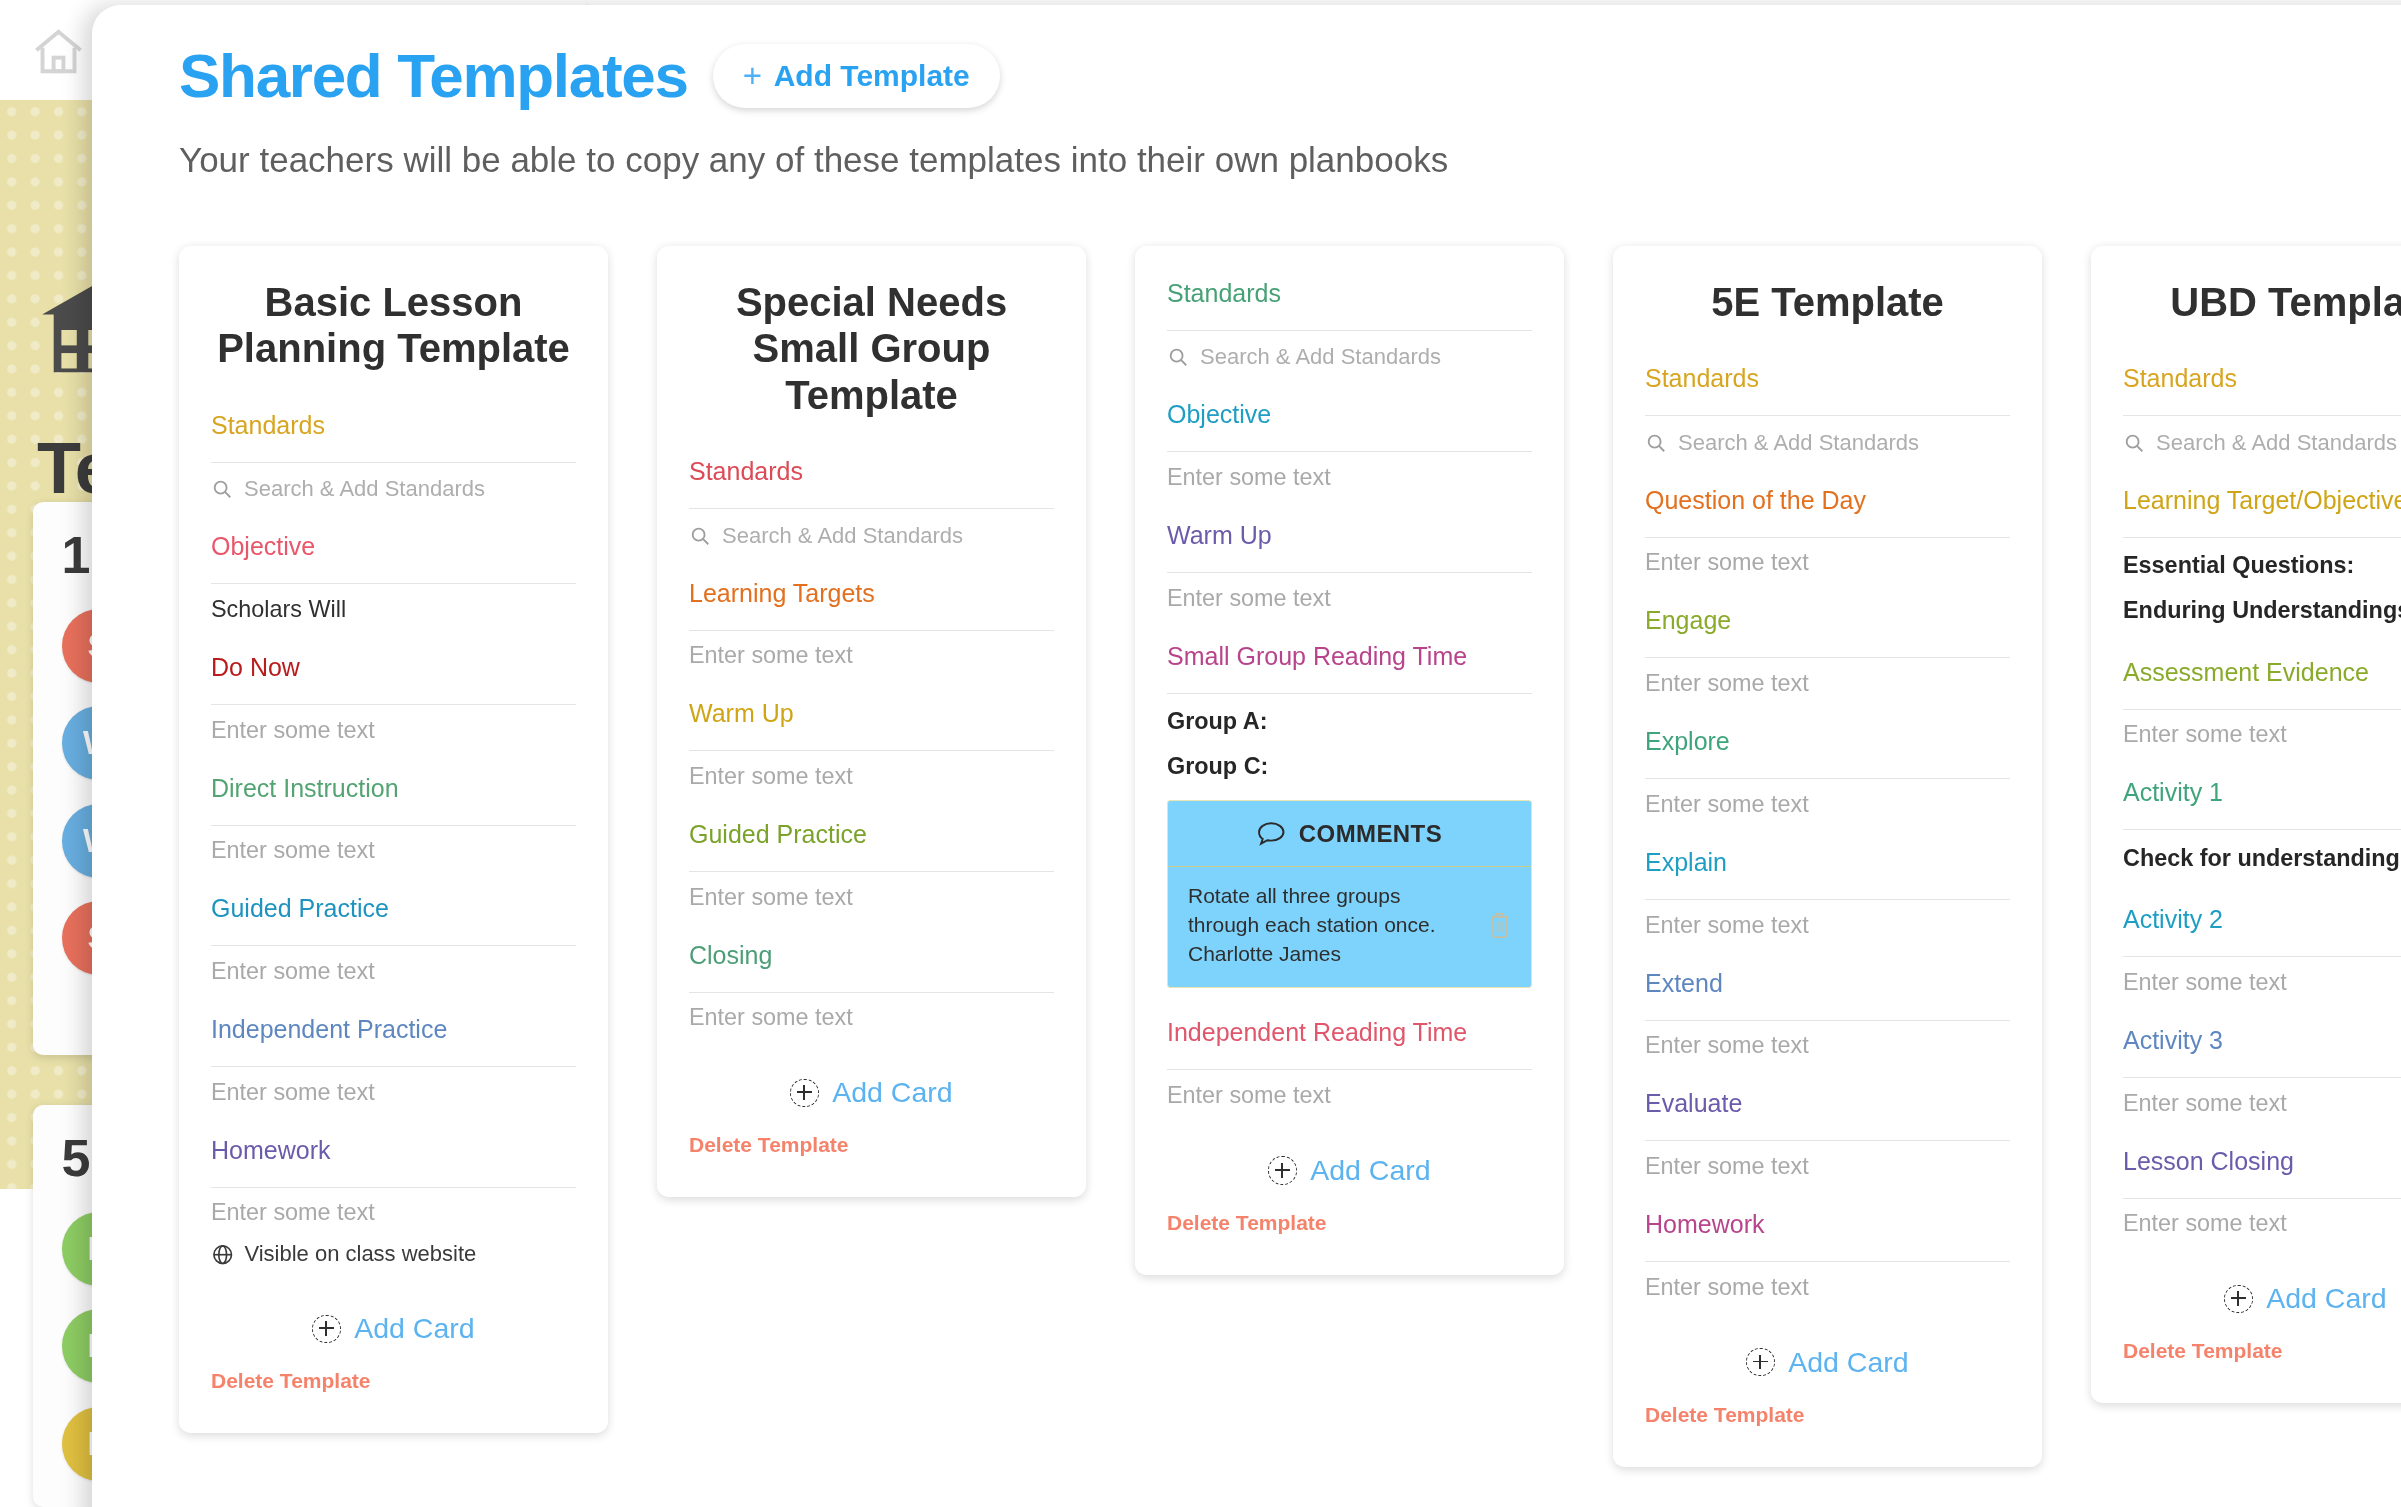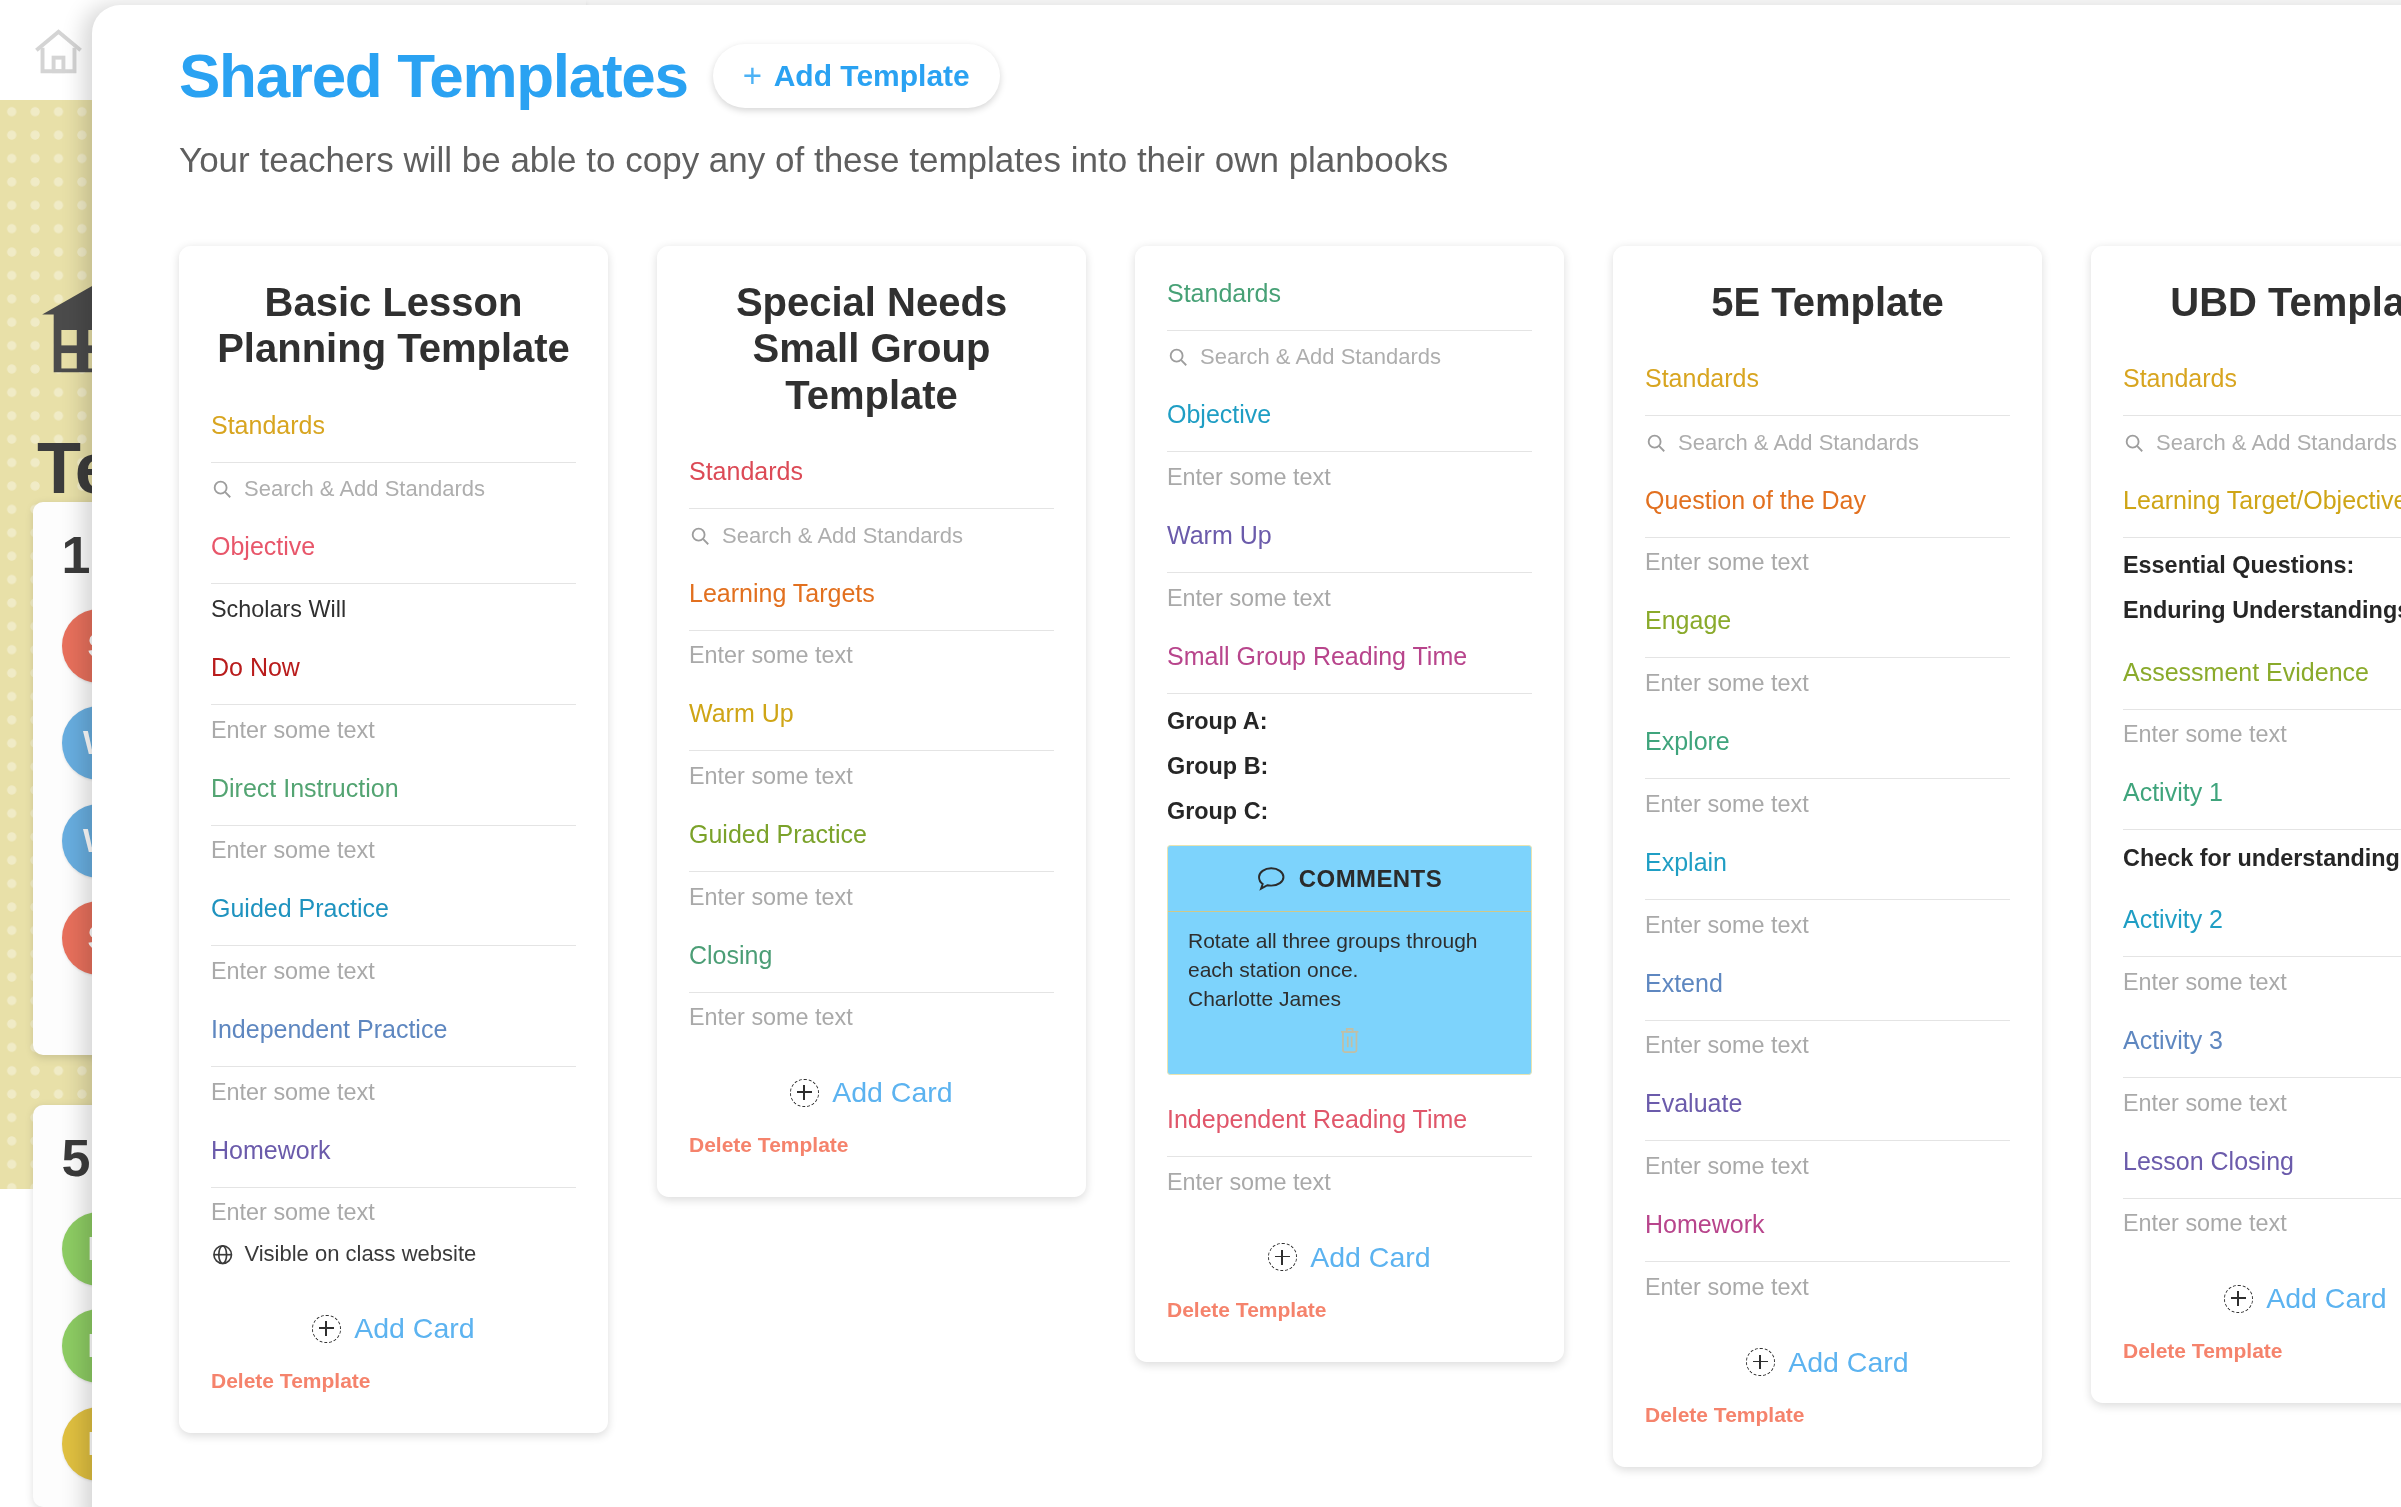--- a/index.html
+++ b/index.html
@@ -140,21 +140,21 @@
   .comments-head {
     display: flex; align-items: center; justify-content: center; gap: 13.4px;
     padding: 18.4px 0; border-bottom: 0.8px solid #cfc98a;
   }
   .comments-head-label {
     font-size: 24px; font-weight: 700; color: #2b2b2b; letter-spacing: 0.4px;
   }
   .bubble-icon { width: 28.5px; height: 25px; color: #2b2b2b; }
   .comment-row {
     display: flex; align-items: center; justify-content: center;
-    padding: 15px 20px 18.4px 20px; gap: 11.7px; flex-direction: column;
+    padding: 15px 20px 18.4px 20px; gap: 11.7px;
   }
   .comment-text { font-size: 21px; color: #2e2e2e; line-height: 1.38; }
   .trash-icon { width: 23.4px; height: 27px; flex: 0 0 23.4px; color: #c2bfa4; }
 
   .add-card-row {
     display: flex; align-items: center; justify-content: center; gap: 13.4px;
     margin-top: 45px; cursor: pointer;
   }
   .add-card-label { font-size: 28.5px; color: #5cb3f0; font-weight: 400; }
   .plus-circle {
@@ -327,21 +327,20 @@
           <div class="section-head" style="color: rgb(31, 158, 196);">Objective</div>
           <div class="section-body">Enter some text</div>
         </div>
         <div class="section">
           <div class="section-head" style="color: rgb(107, 91, 171);">Warm Up</div>
           <div class="section-body">Enter some text</div>
         </div>
         <div class="section">
           <div class="section-head" style="color: rgb(184, 69, 140);">Small Group Reading Time</div>
           <div class="section-body bold-lines">Group A:</div>
-          <div class="section-body bold-lines">Group B:</div>
           <div class="section-body bold-lines">Group C:</div>
           <div class="comments-box">
             <div class="comments-head">
               <svg class="bubble-icon" viewBox="0 0 28 24" fill="none" stroke="currentColor" stroke-width="1.9">
                 <path d="M14 2c6.6 0 12 3.8 12 8.5S20.6 19 14 19c-1.3 0-2.6-.15-3.8-.43L4 22l1.6-4.6C3.2 15.8 2 13.3 2 10.5 2 5.8 7.4 2 14 2z"></path>
               </svg>
               <span class="comments-head-label">COMMENTS</span>
             </div>
             <div class="comment-row">
               <div>

